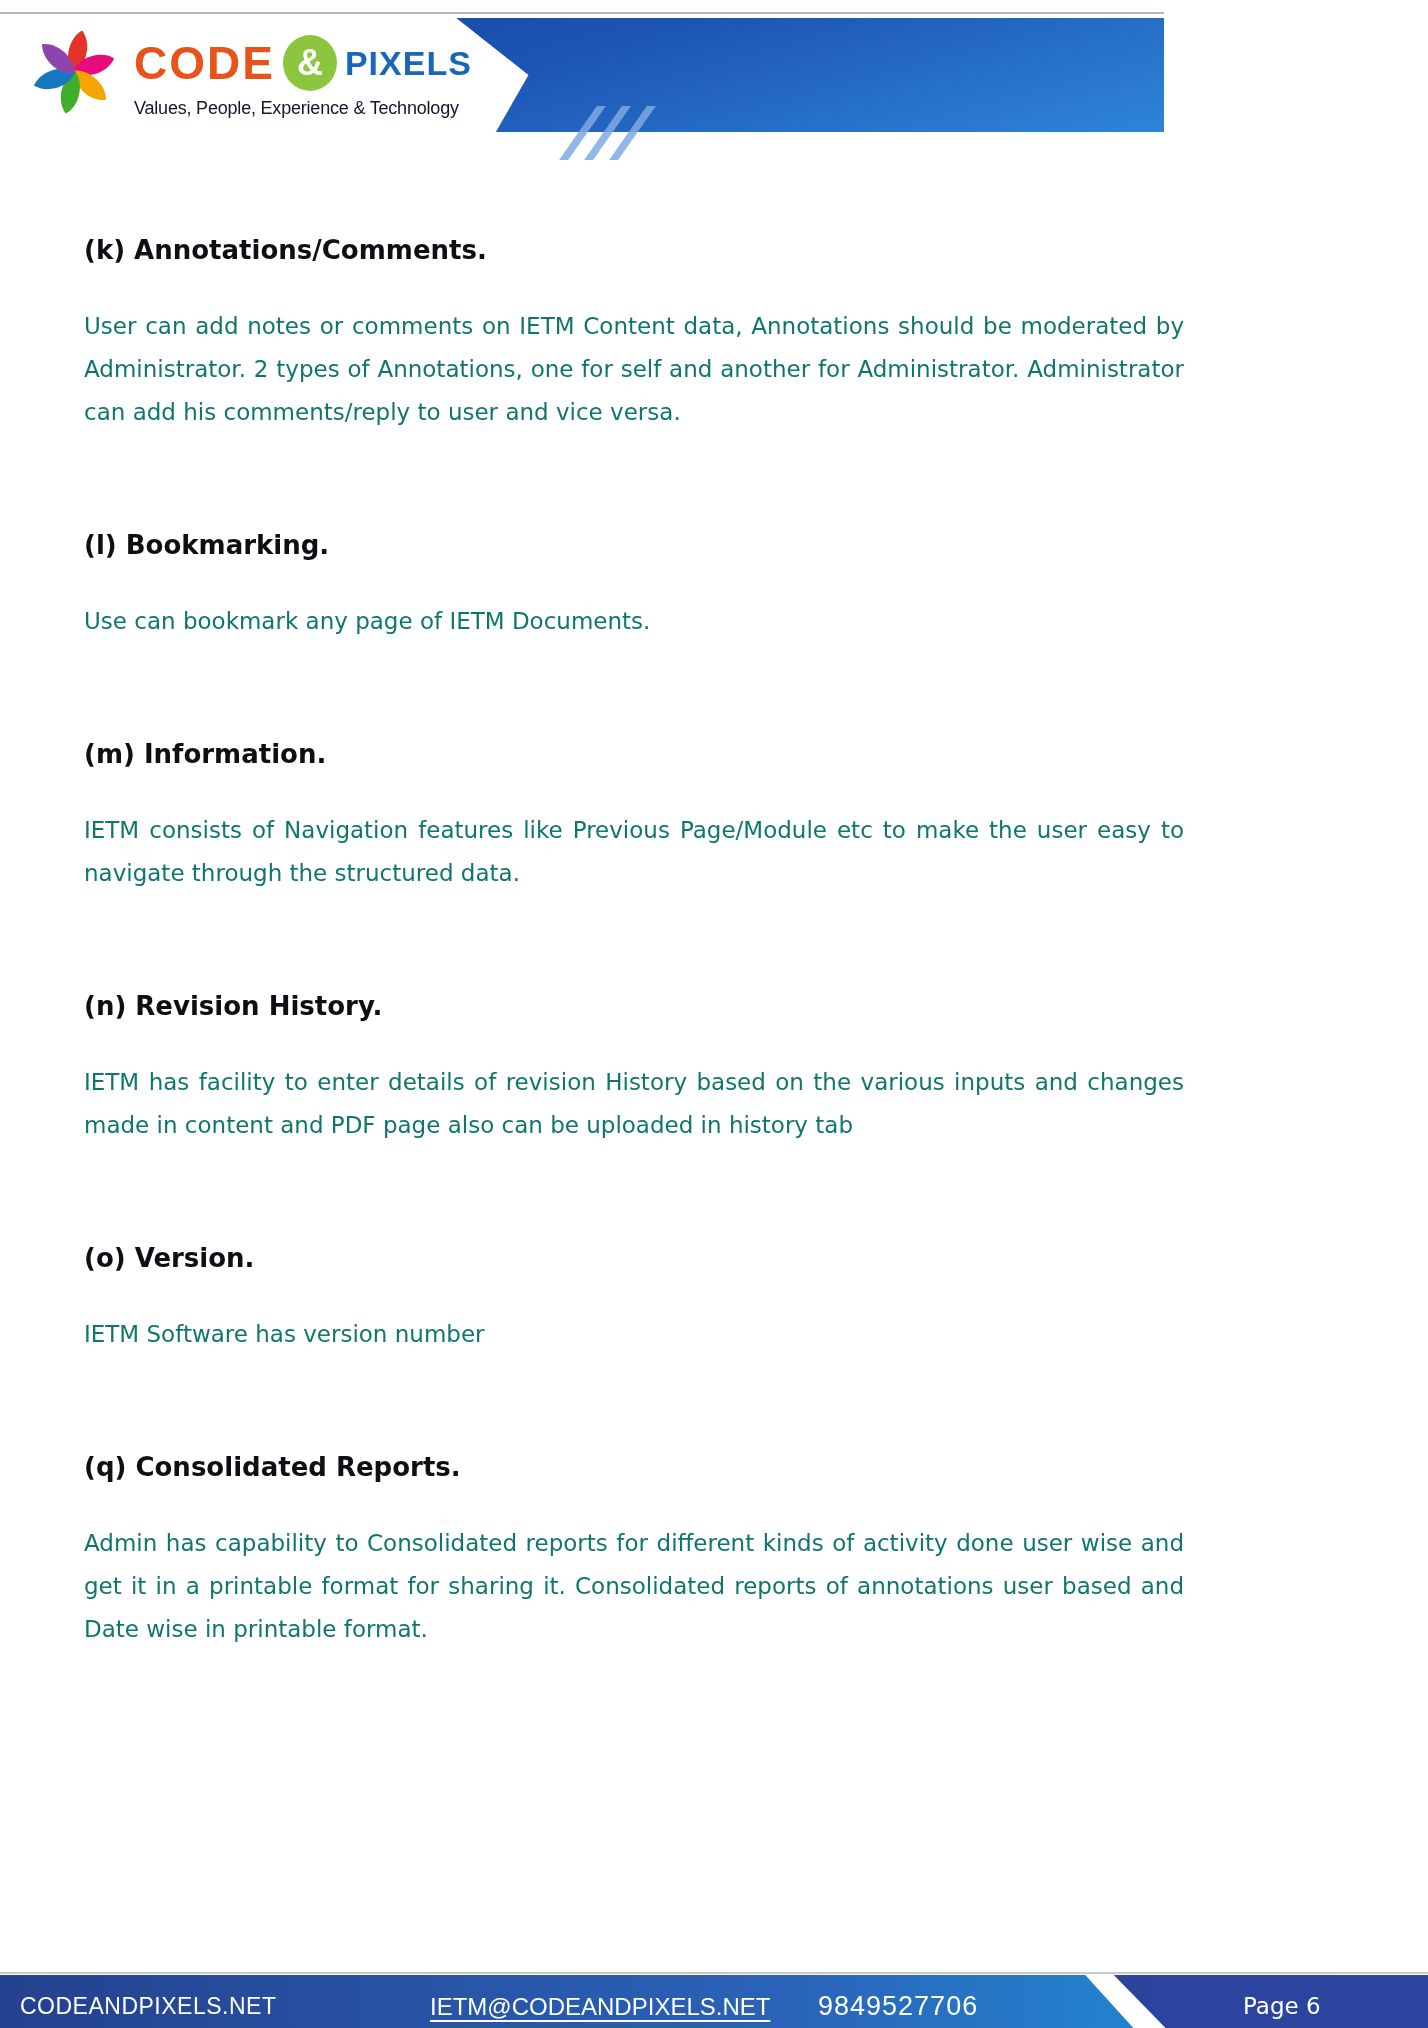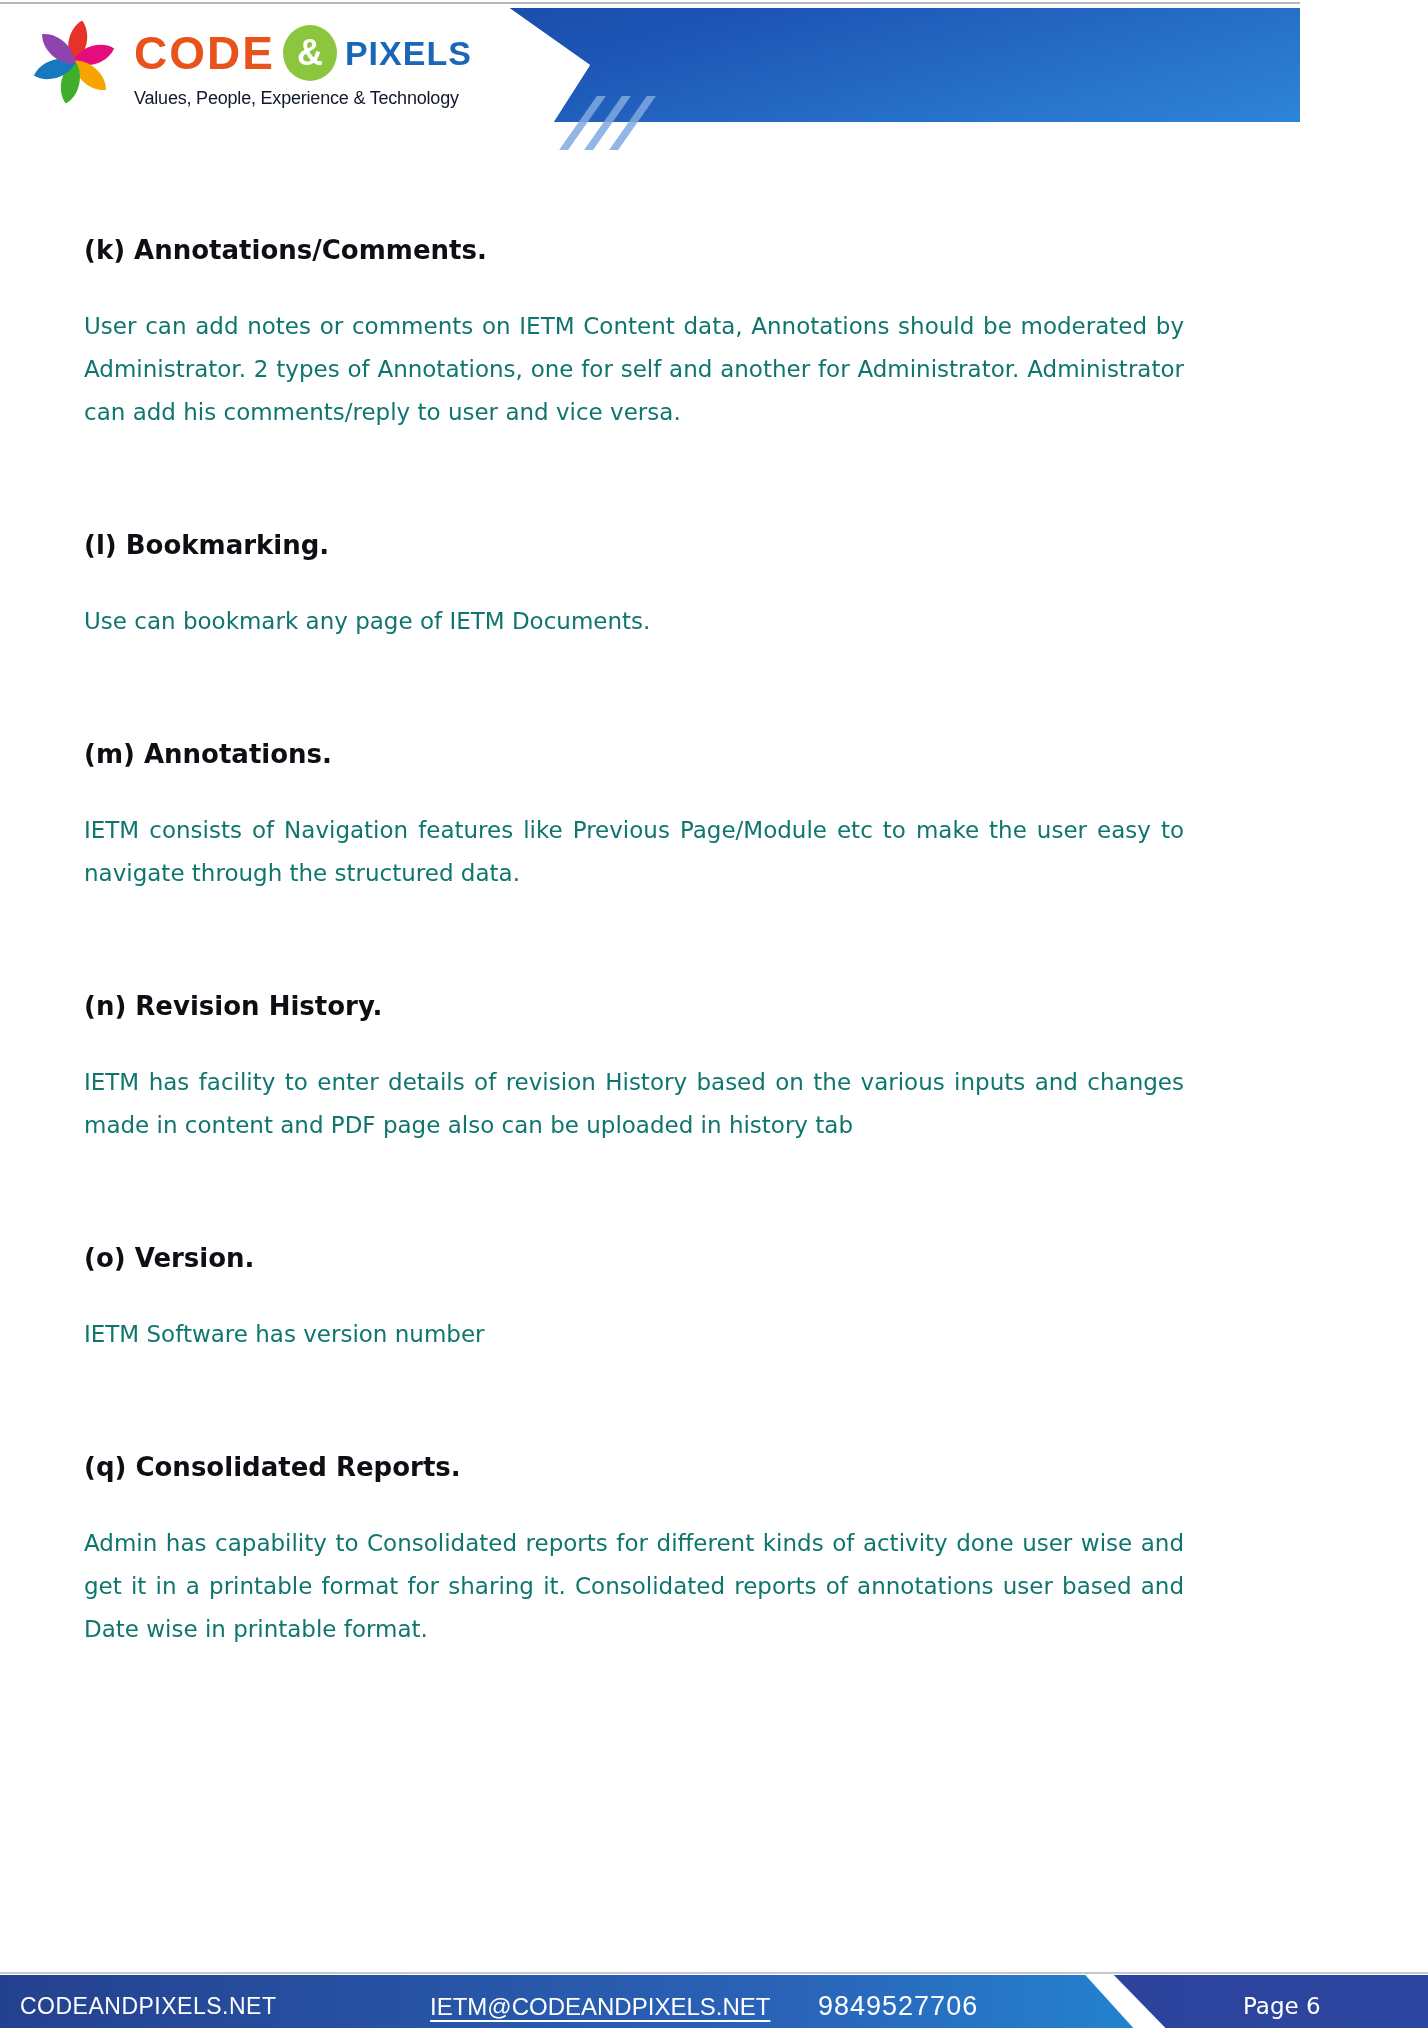--- a/index.html
+++ b/index.html
@@ -4,21 +4,21 @@
 <style>
   * { margin:0; padding:0; box-sizing:border-box; }
   html,body { background:#ffffff; }
   .page {
     position:relative; width:1428px; height:2028px;
     background:#ffffff; overflow:hidden;
     font-family:"DejaVu Sans", sans-serif;
   }
 
   
-  .header { position:absolute; top:0; left:0; width:1300px; height:135px; background:#ffffff; }
+  .header { position:absolute; top:10px; left:0; width:1164px; height:135px; background:#ffffff; }
   .header .top-line { position:absolute; top:2px; left:0; width:100%; height:2px; background:#b3b7be; z-index:2; }
   .header .band {
     position:absolute; top:8px; left:0; width:100%; height:114px; z-index:1;
     background:linear-gradient(165deg,#16419f 0%,#1d55b4 45%,#2e85d8 100%);
     clip-path:polygon(39.2% 0, 100% 0, 100% 100%, 42.6% 100%, 45.4% 50%);
   }
   .stripe { position:absolute; width:9px; height:54px; top:96px;
     background:#7fa9e0; opacity:.85; transform:skewX(-35deg); z-index:3; }
   .stripe.s1 { left:578px; }
   .stripe.s2 { left:603px; }
@@ -110,21 +110,21 @@
   <div class="content">
     <div class="section">
       <h2>(k) Annotations/Comments.</h2>
       <p>User can add notes or comments on IETM Content data, Annotations should be moderated by Administrator. 2 types of Annotations, one for self and another for Administrator. Administrator can add his comments/reply to user and vice versa.</p>
     </div>
     <div class="section">
       <h2>(l) Bookmarking.</h2>
       <p>Use can bookmark any page of IETM Documents.</p>
     </div>
     <div class="section">
-      <h2>(m) Annotations.</h2>
+      <h2>(m) Information.</h2>
       <p>IETM consists of Navigation features like Previous Page/Module etc to make the user easy to navigate through the structured data.</p>
     </div>
     <div class="section">
       <h2>(n) Revision History.</h2>
       <p>IETM has facility to enter details of revision History based on the various inputs and changes made in content and PDF page also can be uploaded in history tab</p>
     </div>
     <div class="section">
       <h2>(o) Version.</h2>
       <p>IETM Software has version number</p>
     </div>

